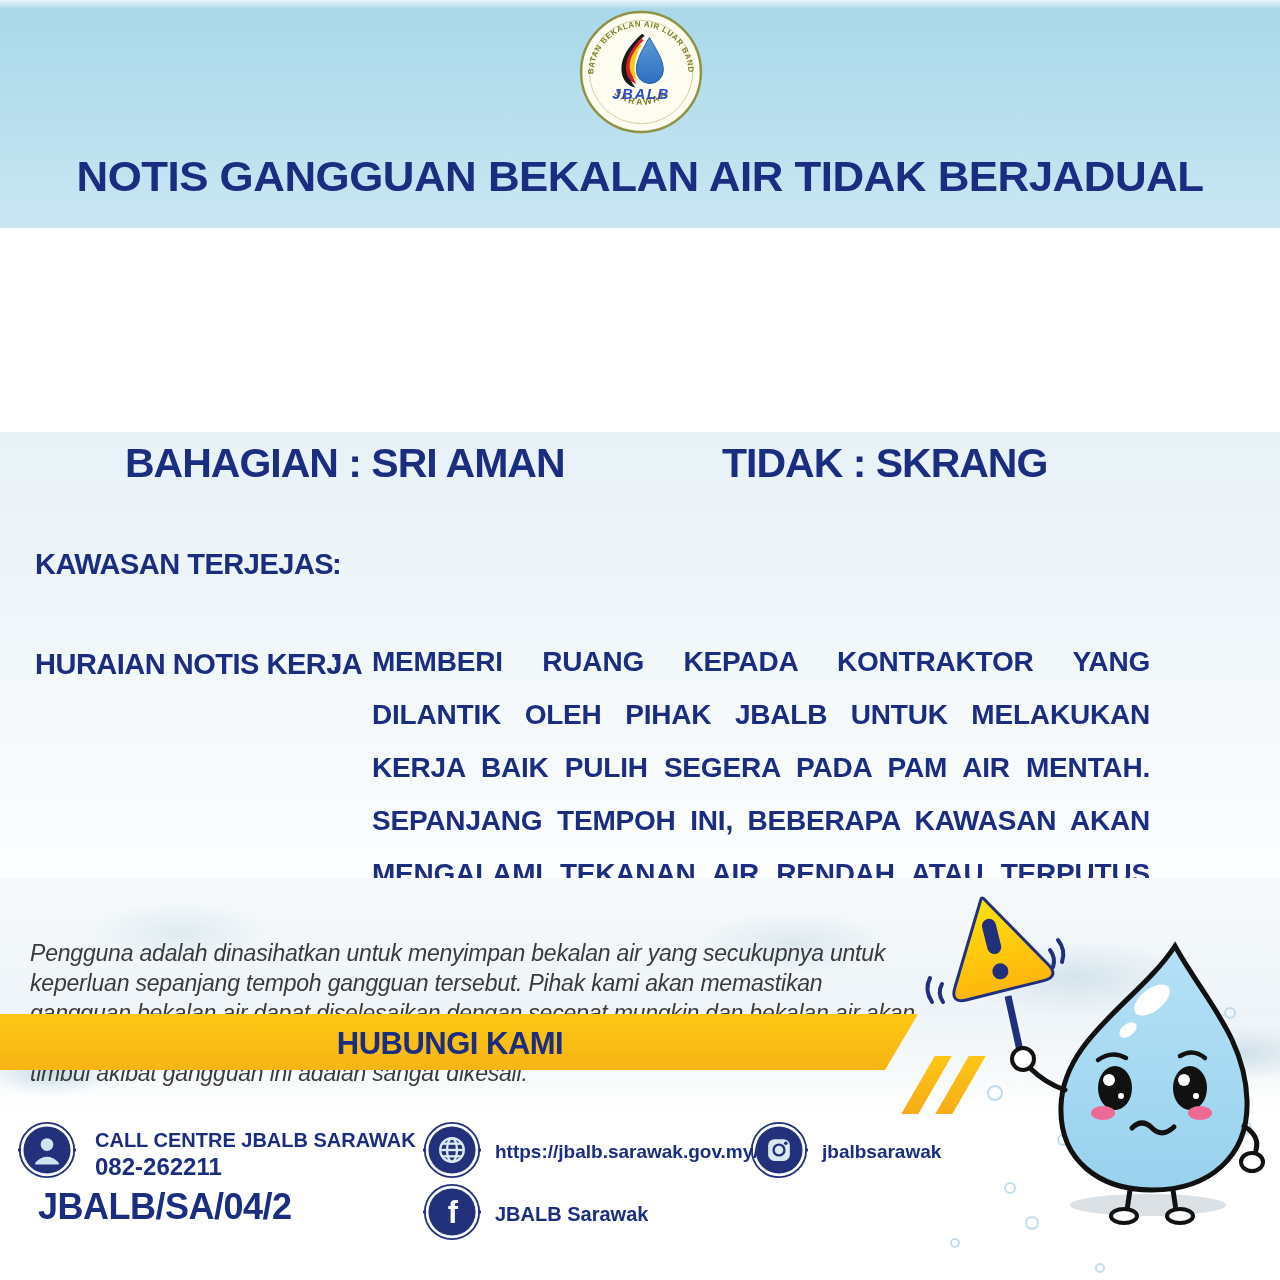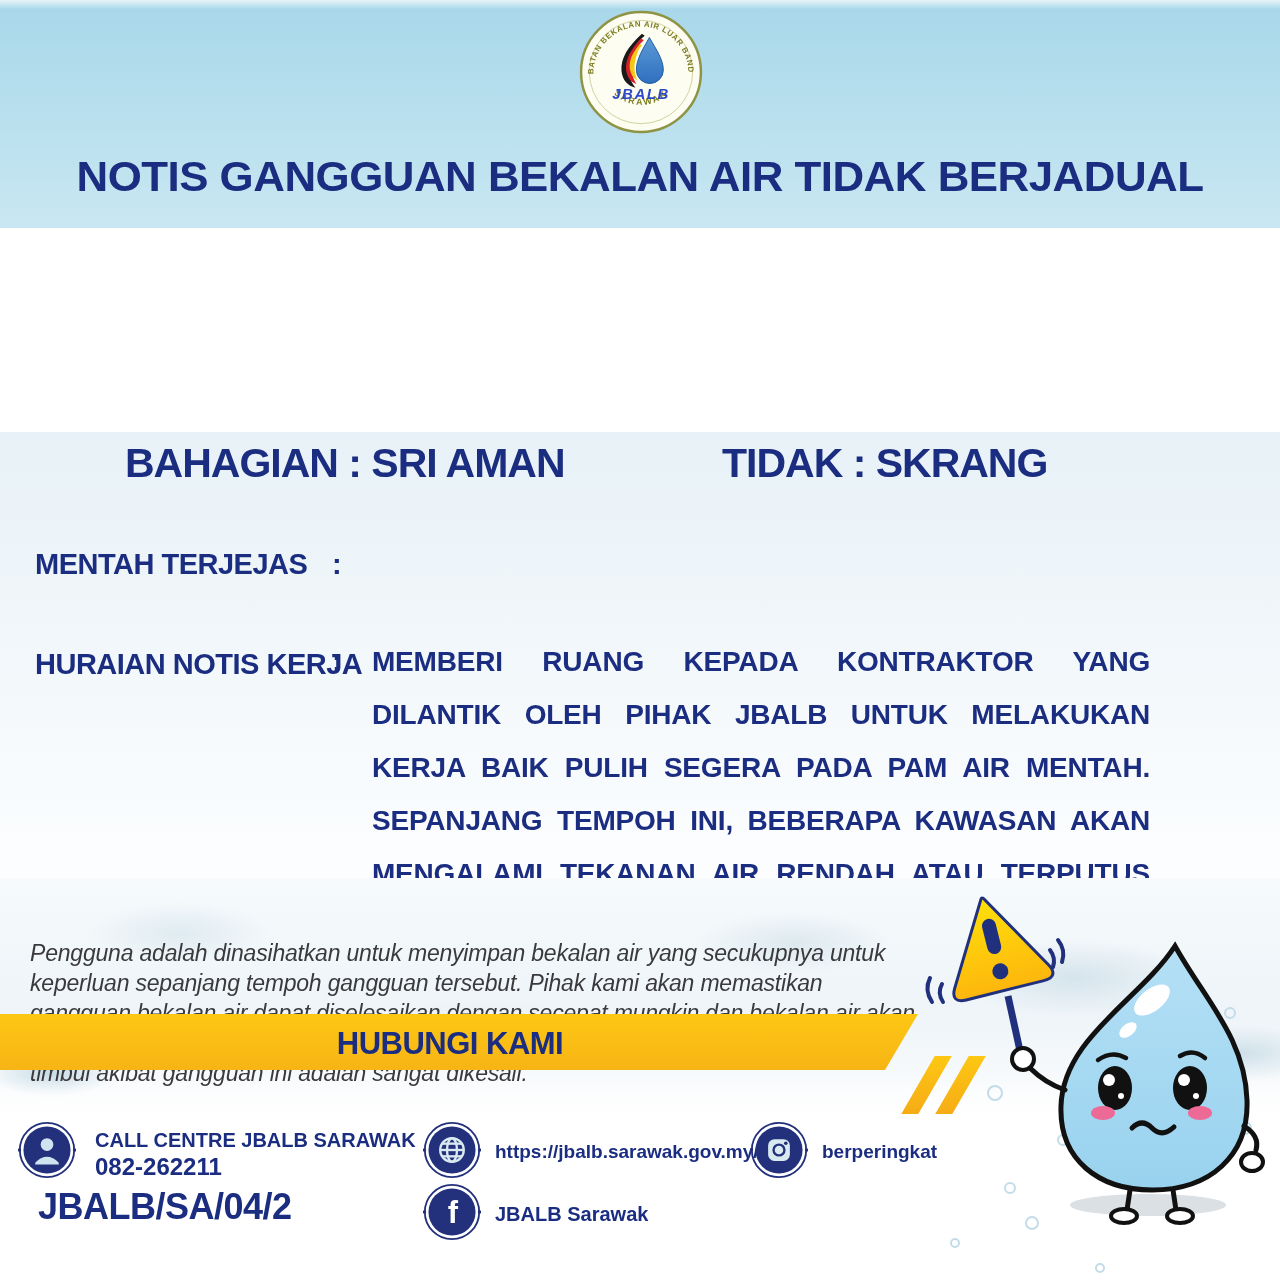--- a/index.html
+++ b/index.html
@@ -121,21 +121,21 @@
     <text x="60" y="86" text-anchor="middle" font-size="14.5" font-weight="bold" font-style="italic" fill="#2d49c8" letter-spacing="1.5">JBALB</text>
   </svg>
 
   <div class="title">NOTIS GANGGUAN BEKALAN AIR TIDAK BERJADUAL</div>
 
 
   <div class="body-fade"></div>
   <div class="bahagian">BAHAGIAN : SRI AMAN</div>
   <div class="daerah">TIDAK : SKRANG</div>
 
-  <div class="lbl kawasan-label">MENTAH TERJEJAS</div>
+  <div class="lbl kawasan-label">KAWASAN TERJEJAS</div>
   <div class="lbl kawasan-colon">:</div>
 
   <div class="lbl huraian-label">HURAIAN NOTIS KERJA</div>
   <div class="lbl huraian-colon">:</div>
   <div class="huraian-text">MEMBERI RUANG KEPADA KONTRAKTOR YANG DILANTIK OLEH PIHAK  JBALB  UNTUK MELAKUKAN  KERJA BAIK PULIH  SEGERA PADA  PAM AIR MENTAH.  SEPANJANG TEMPOH INI, BEBERAPA KAWASAN AKAN MENGALAMI TEKANAN AIR RENDAH  ATAU TERPUTUS BEKALAN AIR.</div>
 
   <div class="splash"></div>
 
   <p class="advisory">Pengguna adalah dinasihatkan untuk menyimpan bekalan air yang secukupnya untuk keperluan sepanjang tempoh gangguan tersebut. Pihak kami akan memastikan gangguan bekalan air dapat diselesaikan dengan secepat mungkin dan bekalan air akan kembali pulih secara berperingkat di kawasan yang terjejas. Segala kesulitan yang timbul akibat gangguan ini adalah sangat dikesali.</p>
 
@@ -248,21 +248,21 @@
 
   <svg class="contact-icon ci-instagram" viewBox="0 0 64 64">
     <circle cx="32" cy="32" r="30" fill="none" stroke="#23317d" stroke-width="2"></circle>
     <circle cx="1.5" cy="32" r="2" fill="#23317d"></circle>
       <circle cx="62.5" cy="32" r="2" fill="#23317d"></circle>
     <circle cx="32" cy="32" r="26" fill="#23317d"></circle>
     <rect x="20" y="20" width="24" height="24" rx="7" fill="#d9e9f0"></rect>
     <circle cx="32" cy="32" r="6" fill="none" stroke="#23317d" stroke-width="2.6"></circle>
     <circle cx="39.5" cy="24.5" r="2" fill="#23317d"></circle>
   </svg>
-  <div class="contact-text ig-text">berperingkat</div>
+  <div class="contact-text ig-text">jbalbsarawak</div>
 
   <svg class="contact-icon ci-facebook" viewBox="0 0 64 64">
     <circle cx="32" cy="32" r="30" fill="none" stroke="#23317d" stroke-width="2"></circle>
     <circle cx="1.5" cy="32" r="2" fill="#23317d"></circle>
       <circle cx="62.5" cy="32" r="2" fill="#23317d"></circle>
     <circle cx="32" cy="32" r="26" fill="#23317d"></circle>
     <text x="33" y="44" text-anchor="middle" font-size="34" font-weight="bold" fill="#ffffff" font-family="Liberation Sans, sans-serif">f</text>
   </svg>
   <div class="contact-text fb-text">JBALB Sarawak</div>
 

